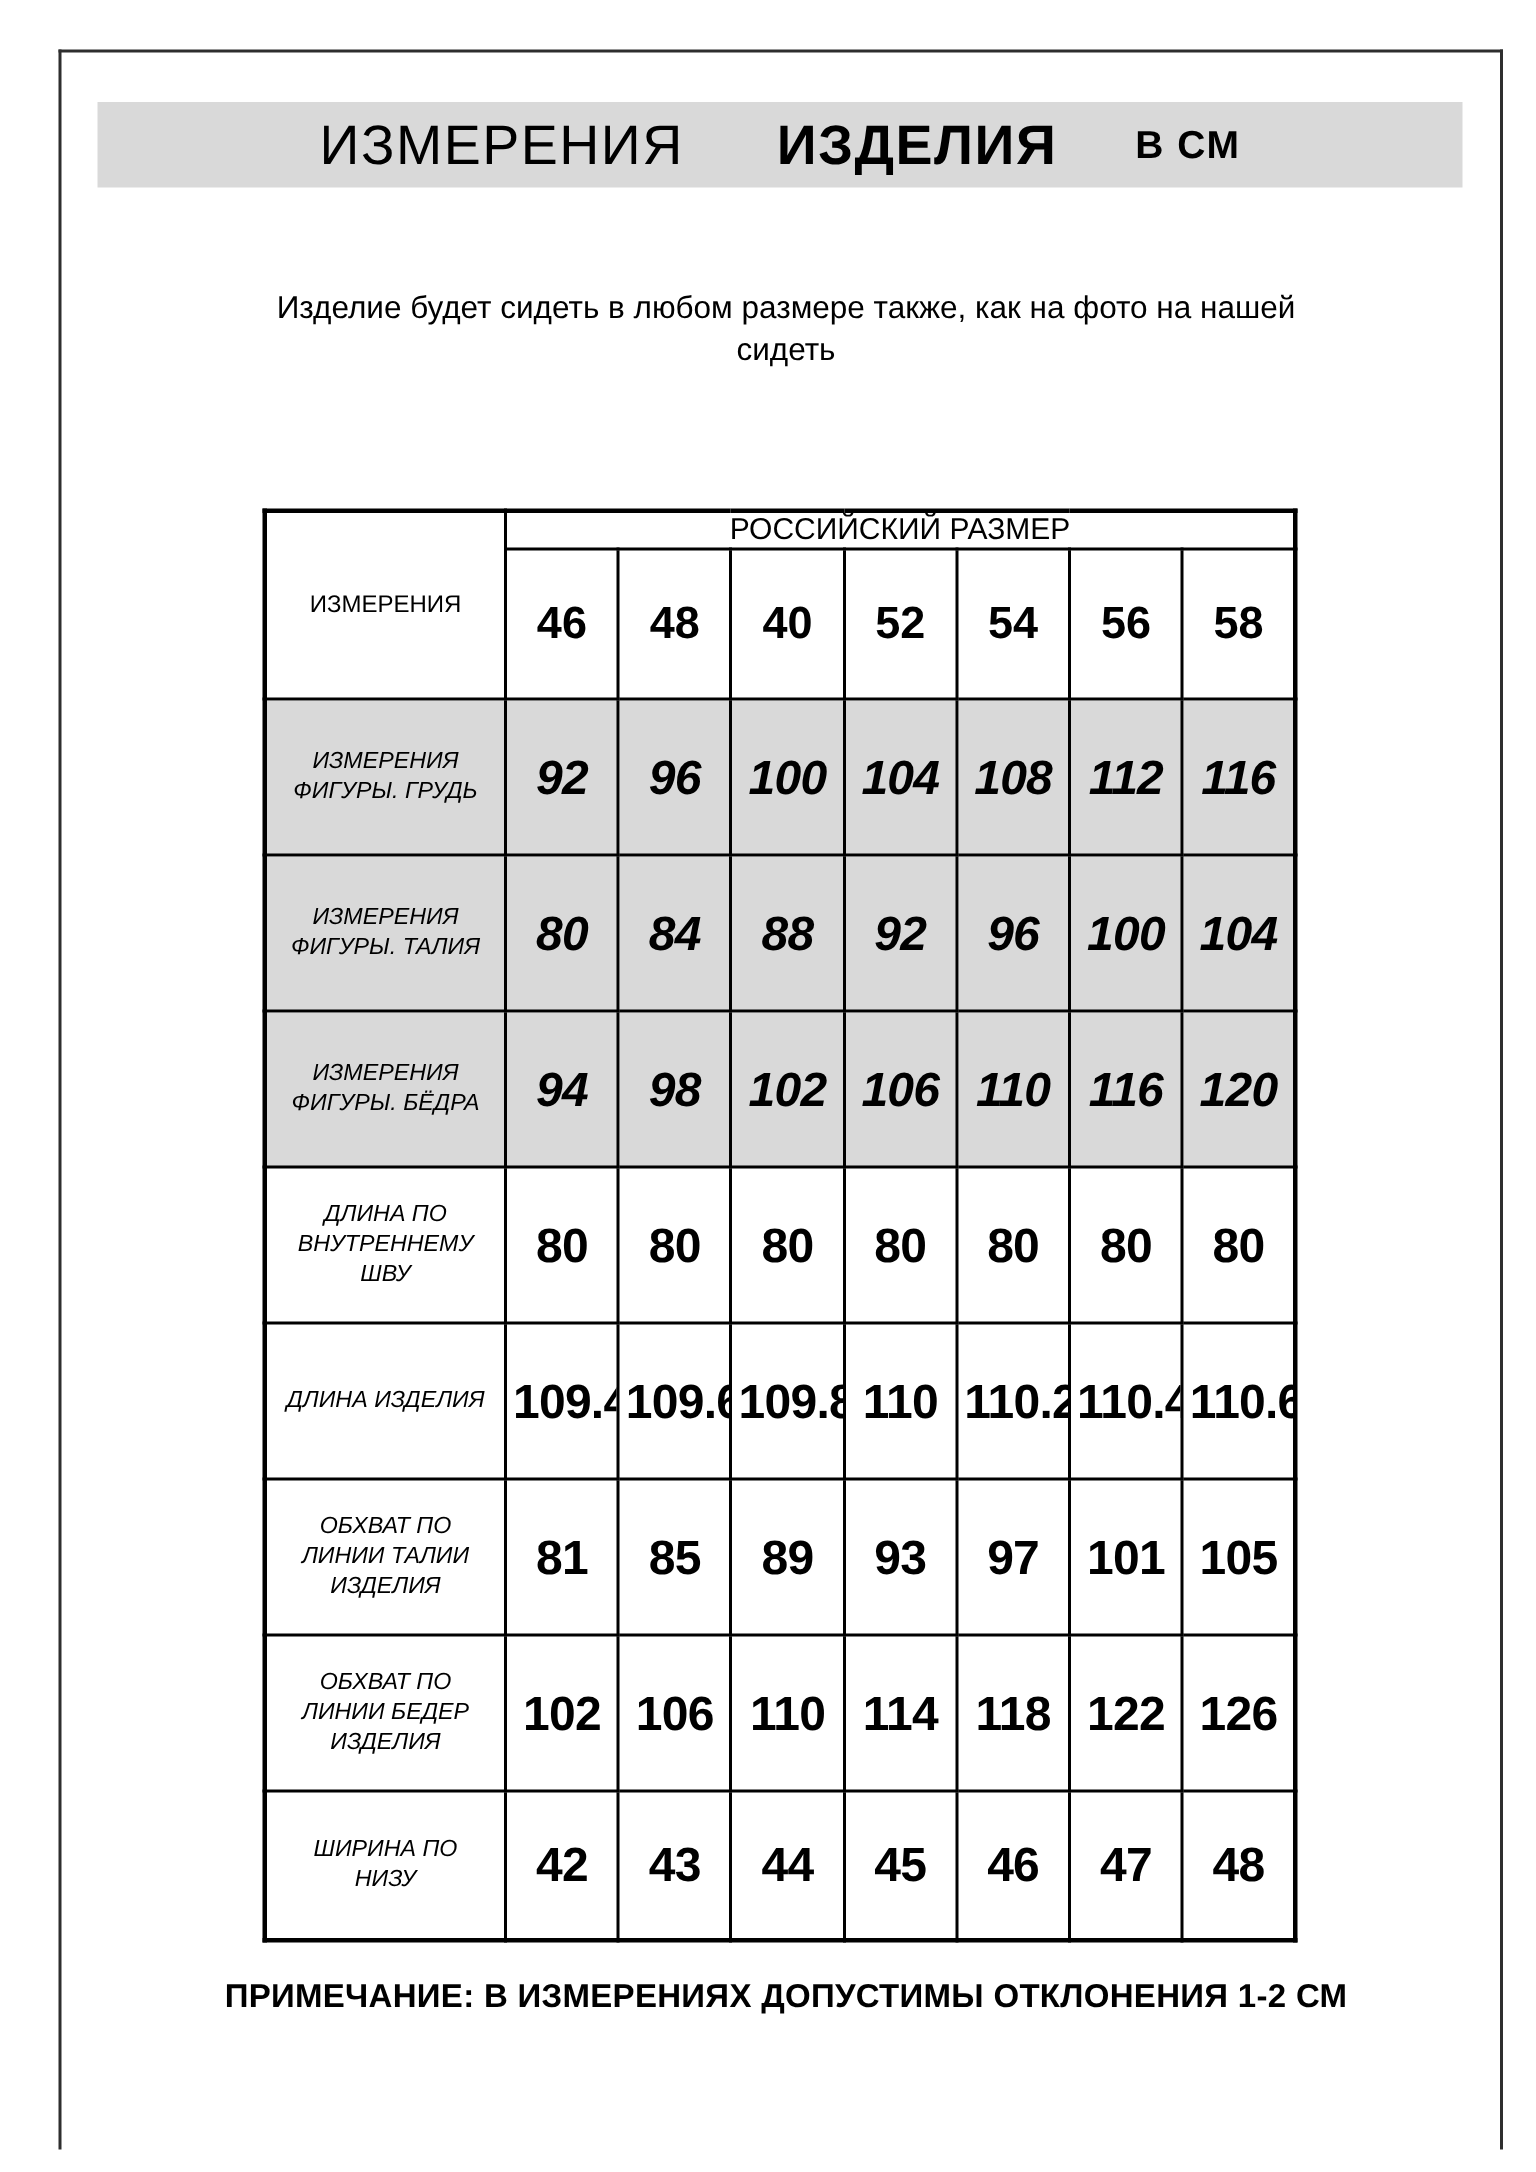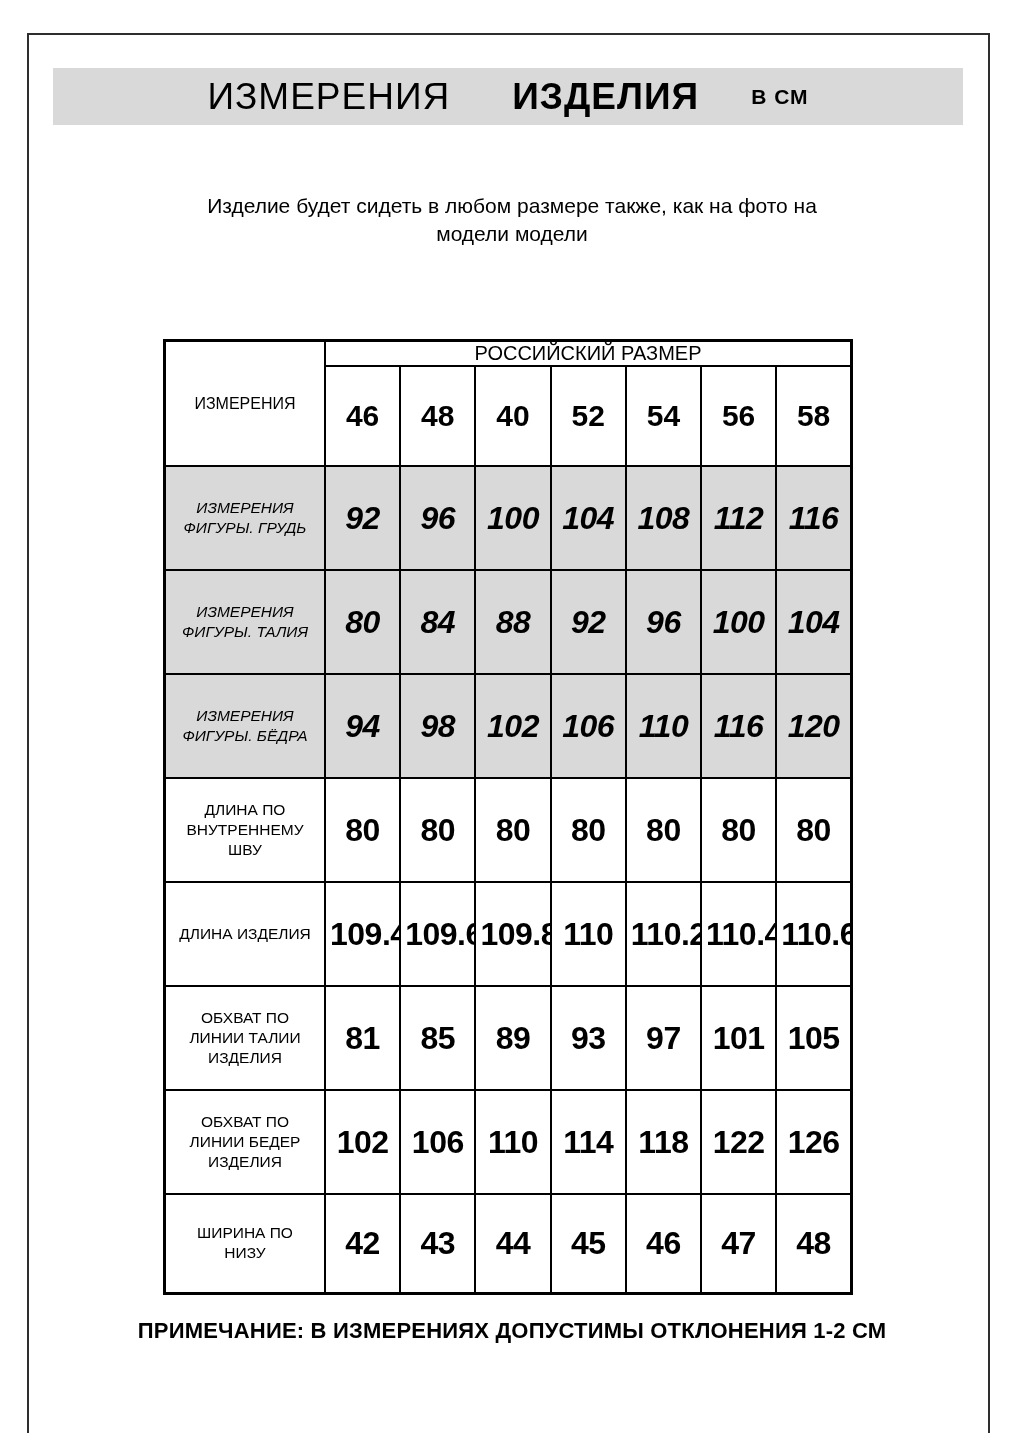--- a/index.html
+++ b/index.html
@@ -3,40 +3,40 @@
 <meta charset="utf-8">
 <style>
   html, body {
     margin: 0; padding: 0;
     width: 1024px; height: 1448px;
     background: #ffffff;
     font-family: "Liberation Sans", sans-serif;
     color: #000;
     overflow: hidden;
   }
-  .page { position: absolute; left: 0; top: 0; width: 924px; height: 1448px; }
+  .page { position: absolute; left: 12px; top: 0; width: 924px; height: 1448px; }
 
   .page-frame {
     position: absolute; left: 27px; top: 33px;
     width: 963px; height: 1400px;
     border-top: 2px solid #2e2e2e;
     border-left: 2px solid #2e2e2e;
     border-right: 2px solid #2e2e2e;
     box-sizing: border-box;
   }
 
   .title-bar {
     position: absolute; left: 53px; top: 68px;
     width: 910px; height: 57px;
     background: var(--title-bar-bg, #d9d9d9);
     display: flex; align-items: center; justify-content: center;
   }
   .title-regular { font-size: 37px; font-weight: 400; letter-spacing: 1px; }
   .title-bold    { font-size: 37px; font-weight: 700; letter-spacing: 1px; margin-left: 62px; }
-  .title-units   { font-size: 21px; font-weight: 600; letter-spacing: 1px; margin-left: 52px; }
+  .title-units   { font-size: 26px; font-weight: 600; letter-spacing: 1px; margin-left: 52px; }
 
   .product-code {
     position: absolute; left: 0; top: 144px; width: 1024px;
     text-align: center; font-size: 28px; font-weight: 400;
   }
 
   .subtitle {
     position: absolute; left: 172px; top: 192px; width: 680px;
     text-align: center; font-size: 21px; line-height: 28px; font-weight: 400;
   }
@@ -59,20 +59,21 @@
   tbody tr        { height: 104px; }
   tbody tr:last-child { height: 99px; }
 
   td.corner { width: 150px; font-size: 16px; font-weight: 400; }
   td.group  { font-size: 20px; font-weight: 400; }
   td.size-cell { font-size: 30px; font-weight: 700; border-bottom: 3px solid #000; }
 
   td.row-label {
     font-size: 15.5px; line-height: 20px; font-weight: 400;
     white-space: pre-line;
+    font-style: italic;
   }
   td.value-cell { font-size: 32px; font-weight: 700; letter-spacing: -0.5px; }
 
   tr.shaded td { background: var(--shaded-bg, #d9d9d9); }
   tr.italic td { font-style: italic; }
 
   .footnote {
     position: absolute; left: 0; top: 1318px; width: 1024px;
     text-align: center; font-size: 22px; font-weight: 700; letter-spacing: 0.2px;
   }
@@ -84,21 +85,21 @@
 
   <div class="page-frame"></div>
 
   <div class="title-bar">
     <span class="title-regular">ИЗМЕРЕНИЯ</span>
     <span class="title-bold">ИЗДЕЛИЯ</span>
     <span class="title-units">В СМ</span>
   </div>
 
 
-  <div class="subtitle">Изделие будет сидеть в любом размере также, как на фото на модели модели</div>
+  <div class="subtitle">Изделие будет сидеть в любом размере также, как на фото на нашей сидеть</div>
 
   <table class="size-table">
     <thead>
       <tr class="group-row">
         <td class="corner" rowspan="2">ИЗМЕРЕНИЯ</td>
         <td class="group" colspan="7">РОССИЙСКИЙ РАЗМЕР</td>
       </tr>
       <tr class="size-row" id="size-row">
           <td class="size-cell">46</td>
           <td class="size-cell">48</td>

